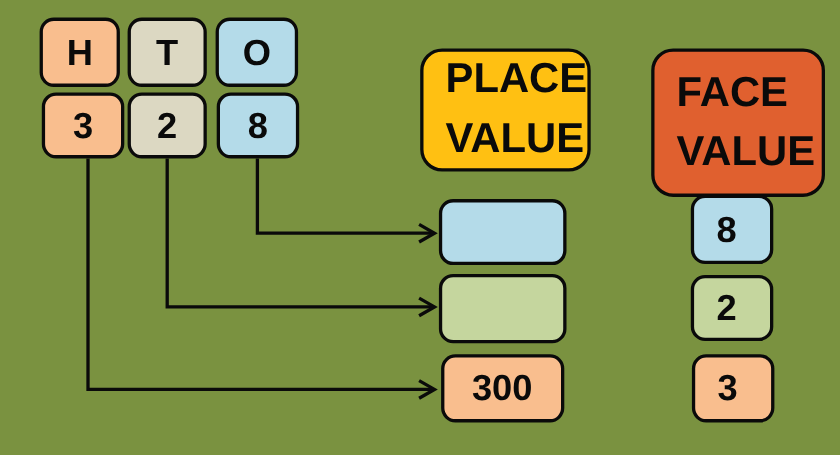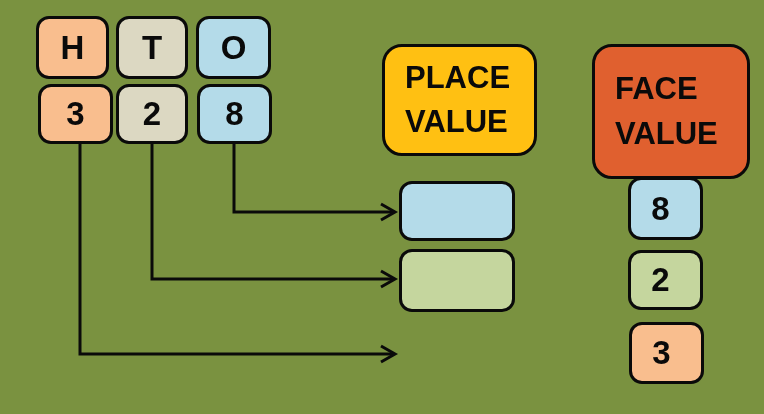--- a/index.html
+++ b/index.html
@@ -17,21 +17,21 @@
     border:3px solid #0a0a0a;
     border-radius:13px;
     display:flex;
     align-items:center;
     justify-content:center;
     z-index:2;
   }
   .cell{ font-size:33px; }
   .hdr{
     border-radius:20px;
-    font-size:31px;
+    font-size:38px;
     line-height:1.42;
     justify-content:flex-start;
     align-items:center;
     padding-left:20px;
     white-space:pre-line;
   }
   .pv-answer{ font-size:33px; justify-content:flex-start; padding-left:25px; }
   .fv-cell{ font-size:33px; padding-right:10px; }
   .connectors{
     position:absolute;left:0;top:0;z-index:1;
@@ -62,18 +62,19 @@
   <div class="box cell" style="left: 197px; top: 84px; width: 75px; height: 60px; background: rgb(180, 219, 233);">8</div>
 
   <div class="box hdr" style="left: 382px; top: 44px; width: 155px; height: 112px; background: rgb(255, 192, 18);">PLACE
 VALUE</div>
 
   <div class="box hdr" style="left: 592px; top: 44px; width: 158px; height: 135px; background: rgb(224, 96, 47);">FACE
 VALUE</div>
 
   <div class="box pv-answer" style="left: 399px; top: 181px; width: 116px; height: 60px; background: rgb(180, 219, 233);"></div>
   <div class="box pv-answer" style="left: 399px; top: 249px; width: 116px; height: 63px; background: rgb(197, 214, 158);"></div>
+  <div class="box pv-answer" style="left: 401px; top: 322px; width: 112px; height: 62px; background: rgb(249, 190, 142);">300</div>
 
   <div class="box fv-cell" style="left: 628px; top: 177px; width: 75px; height: 63px; background: rgb(180, 219, 233);">8</div>
   <div class="box fv-cell" style="left: 628px; top: 250px; width: 75px; height: 60px; background: rgb(197, 214, 158);">2</div>
   <div class="box fv-cell" style="left: 629px; top: 322px; width: 75px; height: 62px; background: rgb(249, 190, 142);">3</div>
 
 </div>
 
 </body></html>

